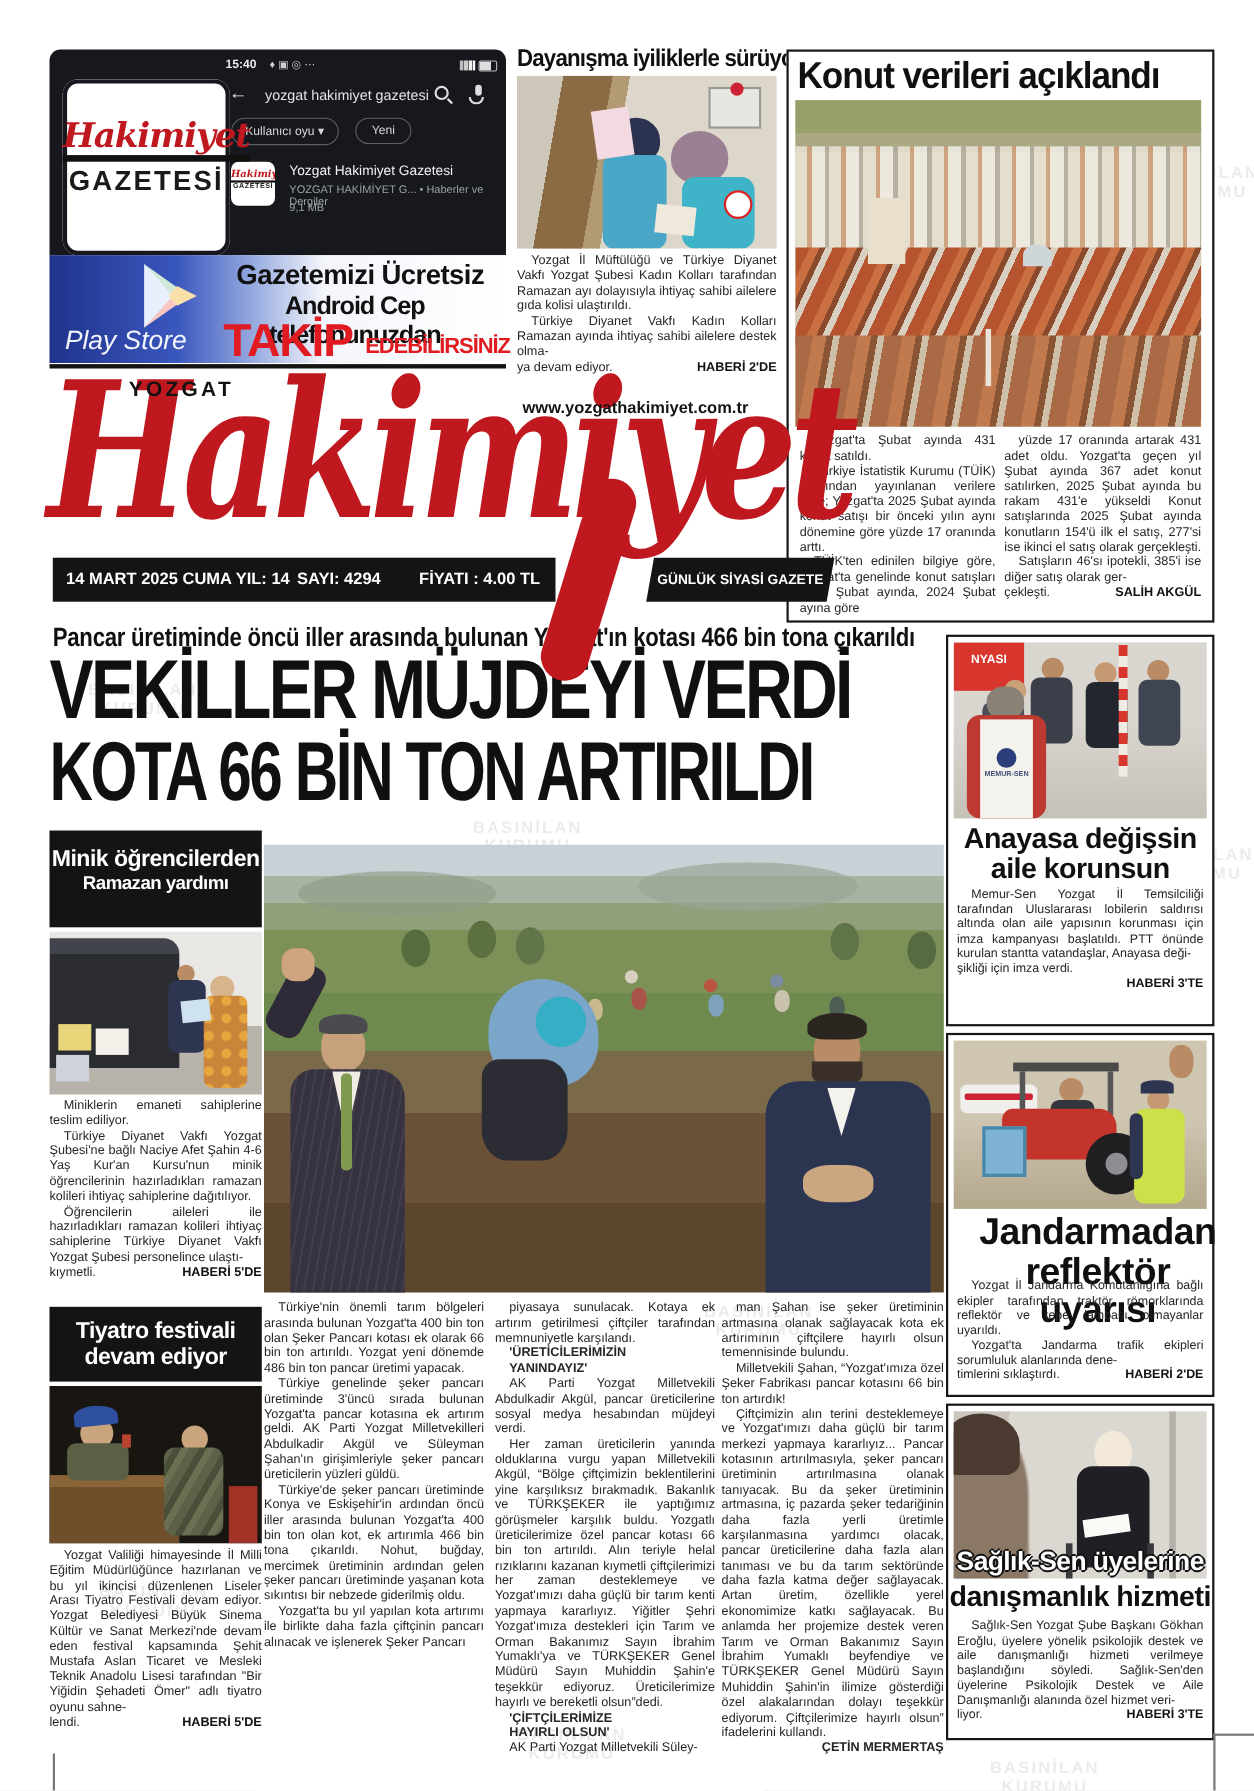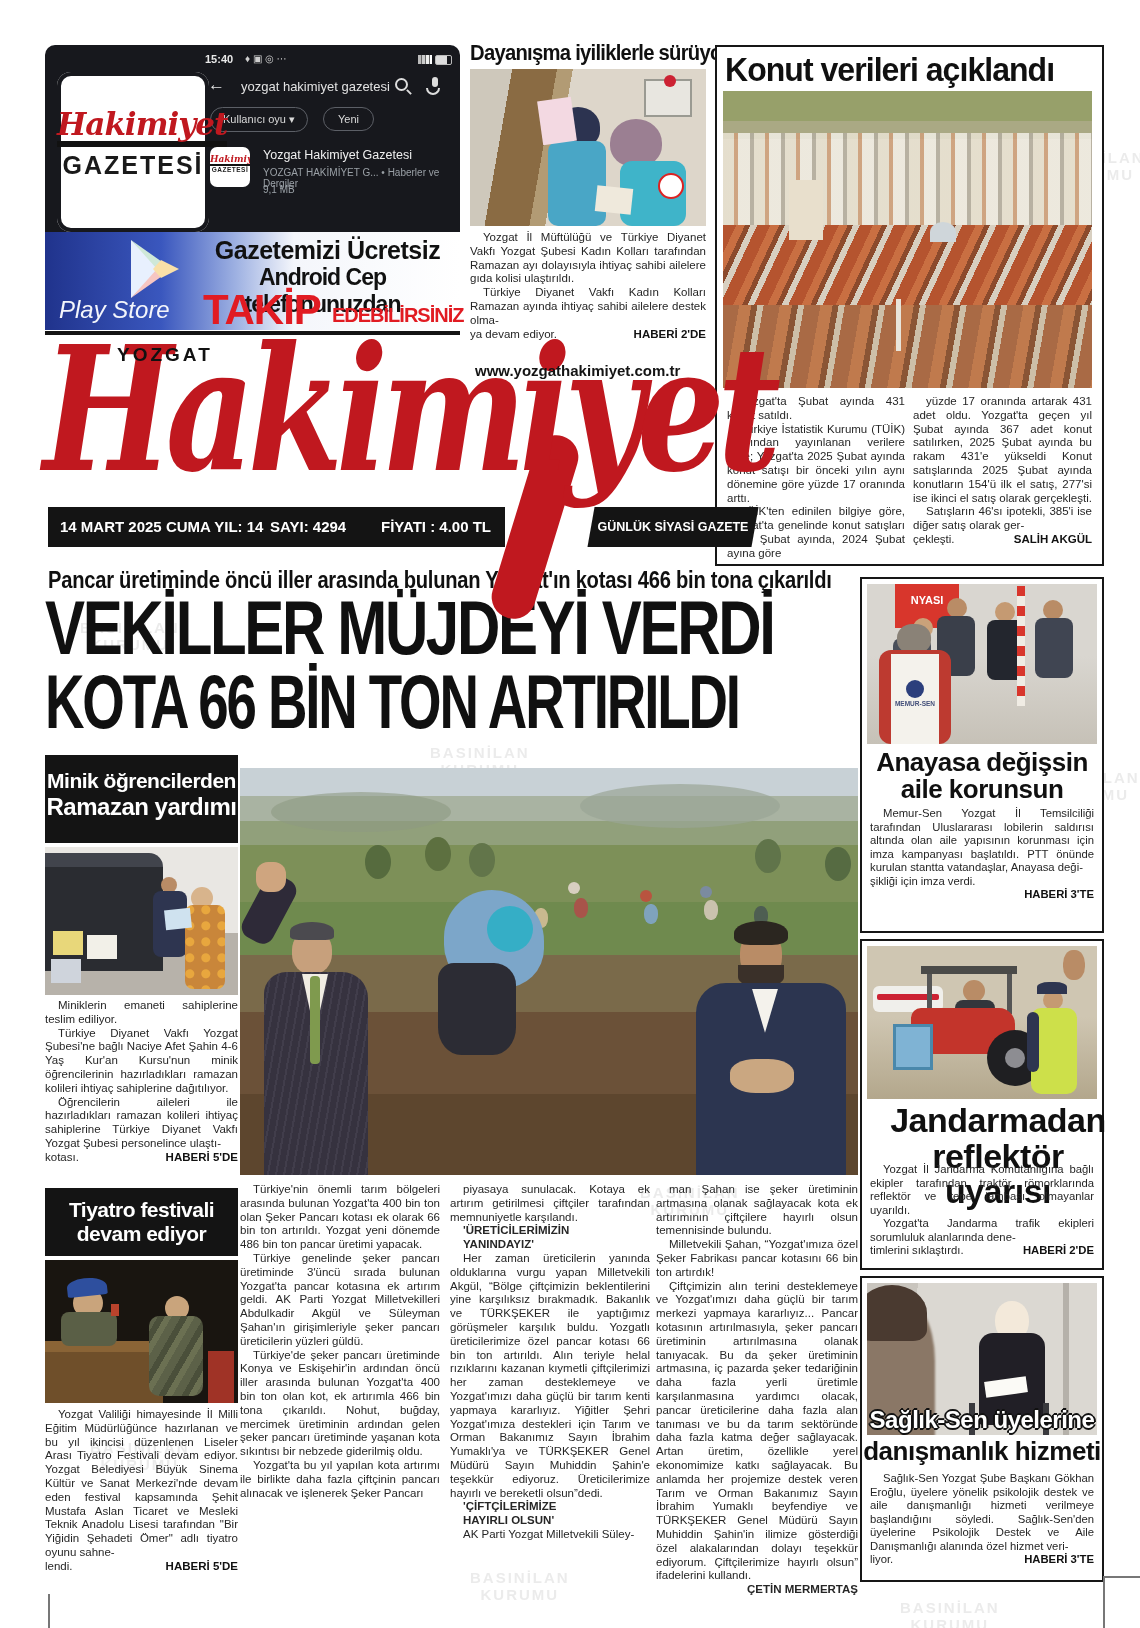--- a/index.html
+++ b/index.html
@@ -187,51 +187,52 @@
   <div class="bodytext" style="position:absolute;left:240px;top:1183px;width:200px;">
     <p>Türkiye'nin önemli tarım bölgeleri arasında bulunan Yozgat'ta  400 bin ton olan Şeker Pancarı kotası ek olarak 66 bin ton artırıldı.  Yozgat yeni dönemde 486 bin ton  pancar üretimi yapacak.</p>
     <p>Türkiye genelinde şeker pancarı üretiminde 3'üncü sırada bulunan Yozgat'ta pancar  kotasına ek artırım geldi. AK Parti Yozgat Milletvekilleri Abdulkadir Akgül ve Süleyman Şahan'ın girişimleriyle şeker pancarı üreticilerin yüzleri güldü.</p>
     <p>Türkiye'de şeker pancarı üretiminde Konya ve Eskişehir'in ardından öncü iller arasında bulunan Yozgat'ta 400 bin ton olan kot,  ek artırımla 466 bin tona çıkarıldı.  Nohut, buğday, mercimek üretiminin ardından gelen  şeker pancarı üretiminde  yaşanan kota sıkıntısı bir nebzede giderilmiş oldu.</p>
     <p>Yozgat'ta bu yıl yapılan kota artırımı ile birlikte daha fazla çiftçinin pancarı alınacak ve işlenerek Şeker Pancarı</p>
   </div>
   <div class="bodytext" style="position:absolute;left:450px;top:1183px;width:200px;">
     <p>piyasaya sunulacak. Kotaya ek artırım getirilmesi çiftçiler tarafından memnuniyetle karşılandı.</p>
     <div class="subline">'ÜRETİCİLERİMİZİN</div>
     <div class="subline">YANINDAYIZ'</div>
+    <p>AK Parti Yozgat Milletvekili Abdulkadir Akgül, pancar üreticilerine sosyal medya hesabından müjdeyi verdi.</p>
     <p>Her zaman üreticilerin yanında olduklarına vurgu yapan Milletvekili Akgül, “Bölge çiftçimizin beklentilerini yine karşılıksız bırakmadık.  Bakanlık ve TÜRKŞEKER ile yaptığımız görüşmeler karşılık buldu.  Yozgatlı üreticilerimize özel pancar kotası  66 bin  ton artırıldı. Alın teriyle helal rızıklarını kazanan kıymetli çiftçilerimizi her zaman desteklemeye ve Yozgat'ımızı daha güçlü bir tarım kenti yapmaya kararlıyız. Yiğitler Şehri Yozgat'ımıza destekleri için Tarım ve Orman Bakanımız Sayın İbrahim Yumaklı'ya ve TÜRKŞEKER Genel Müdürü Sayın Muhiddin Şahin'e teşekkür ediyoruz. Üreticilerimize hayırlı ve bereketli olsun”dedi.</p>
     <div class="subline">'ÇİFTÇİLERİMİZE</div>
     <div class="subline">HAYIRLI OLSUN'</div>
     <p>AK Parti Yozgat Milletvekili Süley-</p>
   </div>
   <div class="bodytext" style="position:absolute;left:656px;top:1183px;width:202px;">
     <p>man Şahan ise şeker üretiminin artmasına olanak sağlayacak kota ek artırımının çiftçilere hayırlı olsun temennisinde bulundu.</p>
     <p>Milletvekili Şahan, “Yozgat'ımıza özel Şeker Fabrikası pancar kotasını 66 bin  ton artırdık!</p>
     <p>Çiftçimizin alın terini desteklemeye ve Yozgat'ımızı daha güçlü bir tarım merkezi yapmaya kararlıyız... Pancar kotasının artırılmasıyla, şeker pancarı üretiminin artırılmasına olanak tanıyacak. Bu da şeker üretiminin artmasına, iç pazarda şeker tedariğinin daha fazla yerli üretimle karşılanmasına yardımcı olacak, pancar üreticilerine daha fazla alan tanıması ve bu da tarım sektöründe daha fazla katma değer sağlayacak. Artan üretim, özellikle yerel ekonomimize katkı sağlayacak. Bu anlamda her projemize destek veren Tarım ve Orman Bakanımız Sayın İbrahim Yumaklı beyfendiye ve TÜRKŞEKER Genel Müdürü Sayın Muhiddin Şahin'in ilimize gösterdiği özel alakalarından dolayı teşekkür ediyorum.  Çiftçilerimize hayırlı olsun” ifadelerini kullandı.</p>
     <div style="text-align:right;font-weight:bold;">ÇETİN MERMERTAŞ</div>
   </div>
 
   <div class="abs blackbox" style="left:45px;top:755px;width:193px;height:88px;">
     <div style="font-size:21px;margin-top:14px;letter-spacing:-.5px;">Minik öğrencilerden</div>
-    <div style="font-size:24px;letter-spacing:-.5px;">Ramazan yardımı</div>
+    <div style="font-size:17px;letter-spacing:-.5px;">Ramazan yardımı</div>
   </div>
   <div class="photo" style="left:45px;top:847px;width:193px;height:148px;background:linear-gradient(180deg,#e9e7e3 0 58%,#b7b2aa 58% 100%);">
     <div class="abs" style="left:0;top:6px;width:118px;height:118px;background:linear-gradient(180deg,#41444c 0 12%,#2a2c31 12% 100%);border-radius:0 14px 0 0;"></div>
     <div class="abs" style="left:8px;top:84px;width:30px;height:24px;background:#e8d77a;box-shadow:34px 4px 0 #f2f0e8,-2px 28px 0 #cfd4dc;"></div>
     <div class="abs" style="left:116px;top:30px;width:16px;height:16px;background:#b98c66;border-radius:50%;"></div>
     <div class="abs" style="left:108px;top:44px;width:34px;height:66px;background:#2e3550;border-radius:8px;"></div>
     <div class="abs" style="left:146px;top:40px;width:22px;height:22px;background:#d8b48c;border-radius:50%;"></div>
     <div class="abs" style="left:140px;top:58px;width:40px;height:84px;background:radial-gradient(circle at 30% 30%,#e8a73e 4px,#c9863a 5px) 0 0/16px 16px;border-radius:8px;"></div>
     <div class="abs" style="left:120px;top:62px;width:26px;height:20px;background:#cfe2ef;transform:rotate(-6deg);"></div>
   </div>
   <div class="bodytext" style="position:absolute;left:45px;top:999px;width:193px;">
     <p>Miniklerin  emaneti  sahiplerine teslim ediliyor.</p>
     <p>Türkiye Diyanet Vakfı Yozgat Şubesi'ne bağlı Naciye Afet Şahin 4-6 Yaş Kur'an Kursu'nun minik öğrencilerinin hazırladıkları ramazan kolileri ihtiyaç sahiplerine dağıtılıyor.</p>
     <p>Öğrencilerin aileleri ile hazırladıkları ramazan kolileri ihtiyaç sahiplerine Türkiye Diyanet Vakfı Yozgat Şubesi personelince ulaştı-</p>
     <div class="tailrow">
-        <span>kotası.</span>
+        <span>kıymetli.</span>
         <span class="haberi">HABERİ 5'DE</span>
       </div>
   </div>
 
   <div class="abs blackbox" style="left:45px;top:1188px;width:193px;height:68px;">
     <div style="font-size:21px;margin-top:10px;letter-spacing:-.5px;">Tiyatro festivali</div>
     <div style="font-size:21px;letter-spacing:-.5px;">devam ediyor</div>
   </div>
   <div class="photo" style="left:45px;top:1260px;width:193px;height:143px;background:#191510;">
     <div class="abs" style="left:0;bottom:0;width:118px;height:62px;background:linear-gradient(180deg,#8a6436 0 18%,#6f4f2a 18% 100%);"></div>
@@ -246,21 +247,21 @@
   <div class="bodytext" style="position:absolute;left:45px;top:1408px;width:193px;">
     <p>Yozgat Valiliği himayesinde İl Milli Eğitim Müdürlüğünce hazırlanan ve bu yıl ikincisi düzenlenen Liseler Arası Tiyatro Festivali devam ediyor. Yozgat Belediyesi Büyük Sinema Kültür ve Sanat Merkezi'nde devam eden festival kapsamında Şehit Mustafa Aslan Ticaret ve Mesleki Teknik Anadolu Lisesi tarafından "Bir Yiğidin Şehadeti Ömer" adlı tiyatro oyunu sahne-</p>
     <div class="tailrow">
         <span>lendi.</span>
         <span class="haberi">HABERİ 5'DE</span>
       </div>
   </div>
 
   <div class="abs box" style="left:860px;top:577px;width:240px;height:352px;">
     <div class="photo" style="left:5px;top:5px;width:230px;height:160px;background:linear-gradient(180deg,#d9d6d0 0 45%,#c6c1b7 100%);">
-      <div class="abs" style="left:0;top:0;width:64px;height:34px;background:#d8362c;color:#fff;font-weight:bold;font-size:11px;padding-top:10px;text-align:center;margin-left:28px;">NYASI</div>
+      <div class="abs" style="left:0;top:0;width:64px;height:34px;background:#d8362c;color:#fff;font-weight:bold;font-size:11px;padding-top:10px;text-align:center;">NYASI</div>
       <div class="abs" style="left:80px;top:14px;width:20px;height:20px;background:#b98c66;border-radius:50%;box-shadow:48px 4px 0 #c59a72,96px 2px 0 #b98c66,-34px 20px 0 #caa27a;"></div>
       <div class="abs" style="left:70px;top:32px;width:38px;height:60px;background:#3a3f4a;border-radius:8px;box-shadow:50px 4px 0 #23262e,98px 2px 0 #404552,-44px 22px 0 #4a4f5a;"></div>
       <div class="abs" style="left:30px;top:40px;width:34px;height:30px;background:#8a8277;border-radius:45%;"></div>
       <div class="abs" style="left:12px;top:66px;width:72px;height:94px;background:#bd3a30;border-radius:12px;"></div>
       <div class="abs" style="left:24px;top:70px;width:48px;height:90px;background:#f4f2ec;color:#44507a;font-weight:bold;font-size:6.5px;text-align:center;">
         <div style="width:18px;height:18px;background:#2c3f7c;border-radius:50%;margin:26px auto 2px;"></div>
         <span>MEMUR-SEN</span>
       </div>
       <div class="abs" style="left:150px;top:2px;width:8px;height:120px;background:repeating-linear-gradient(180deg,#d8362c 0 10px,#f0ece4 10px 20px);"></div>
     </div>

